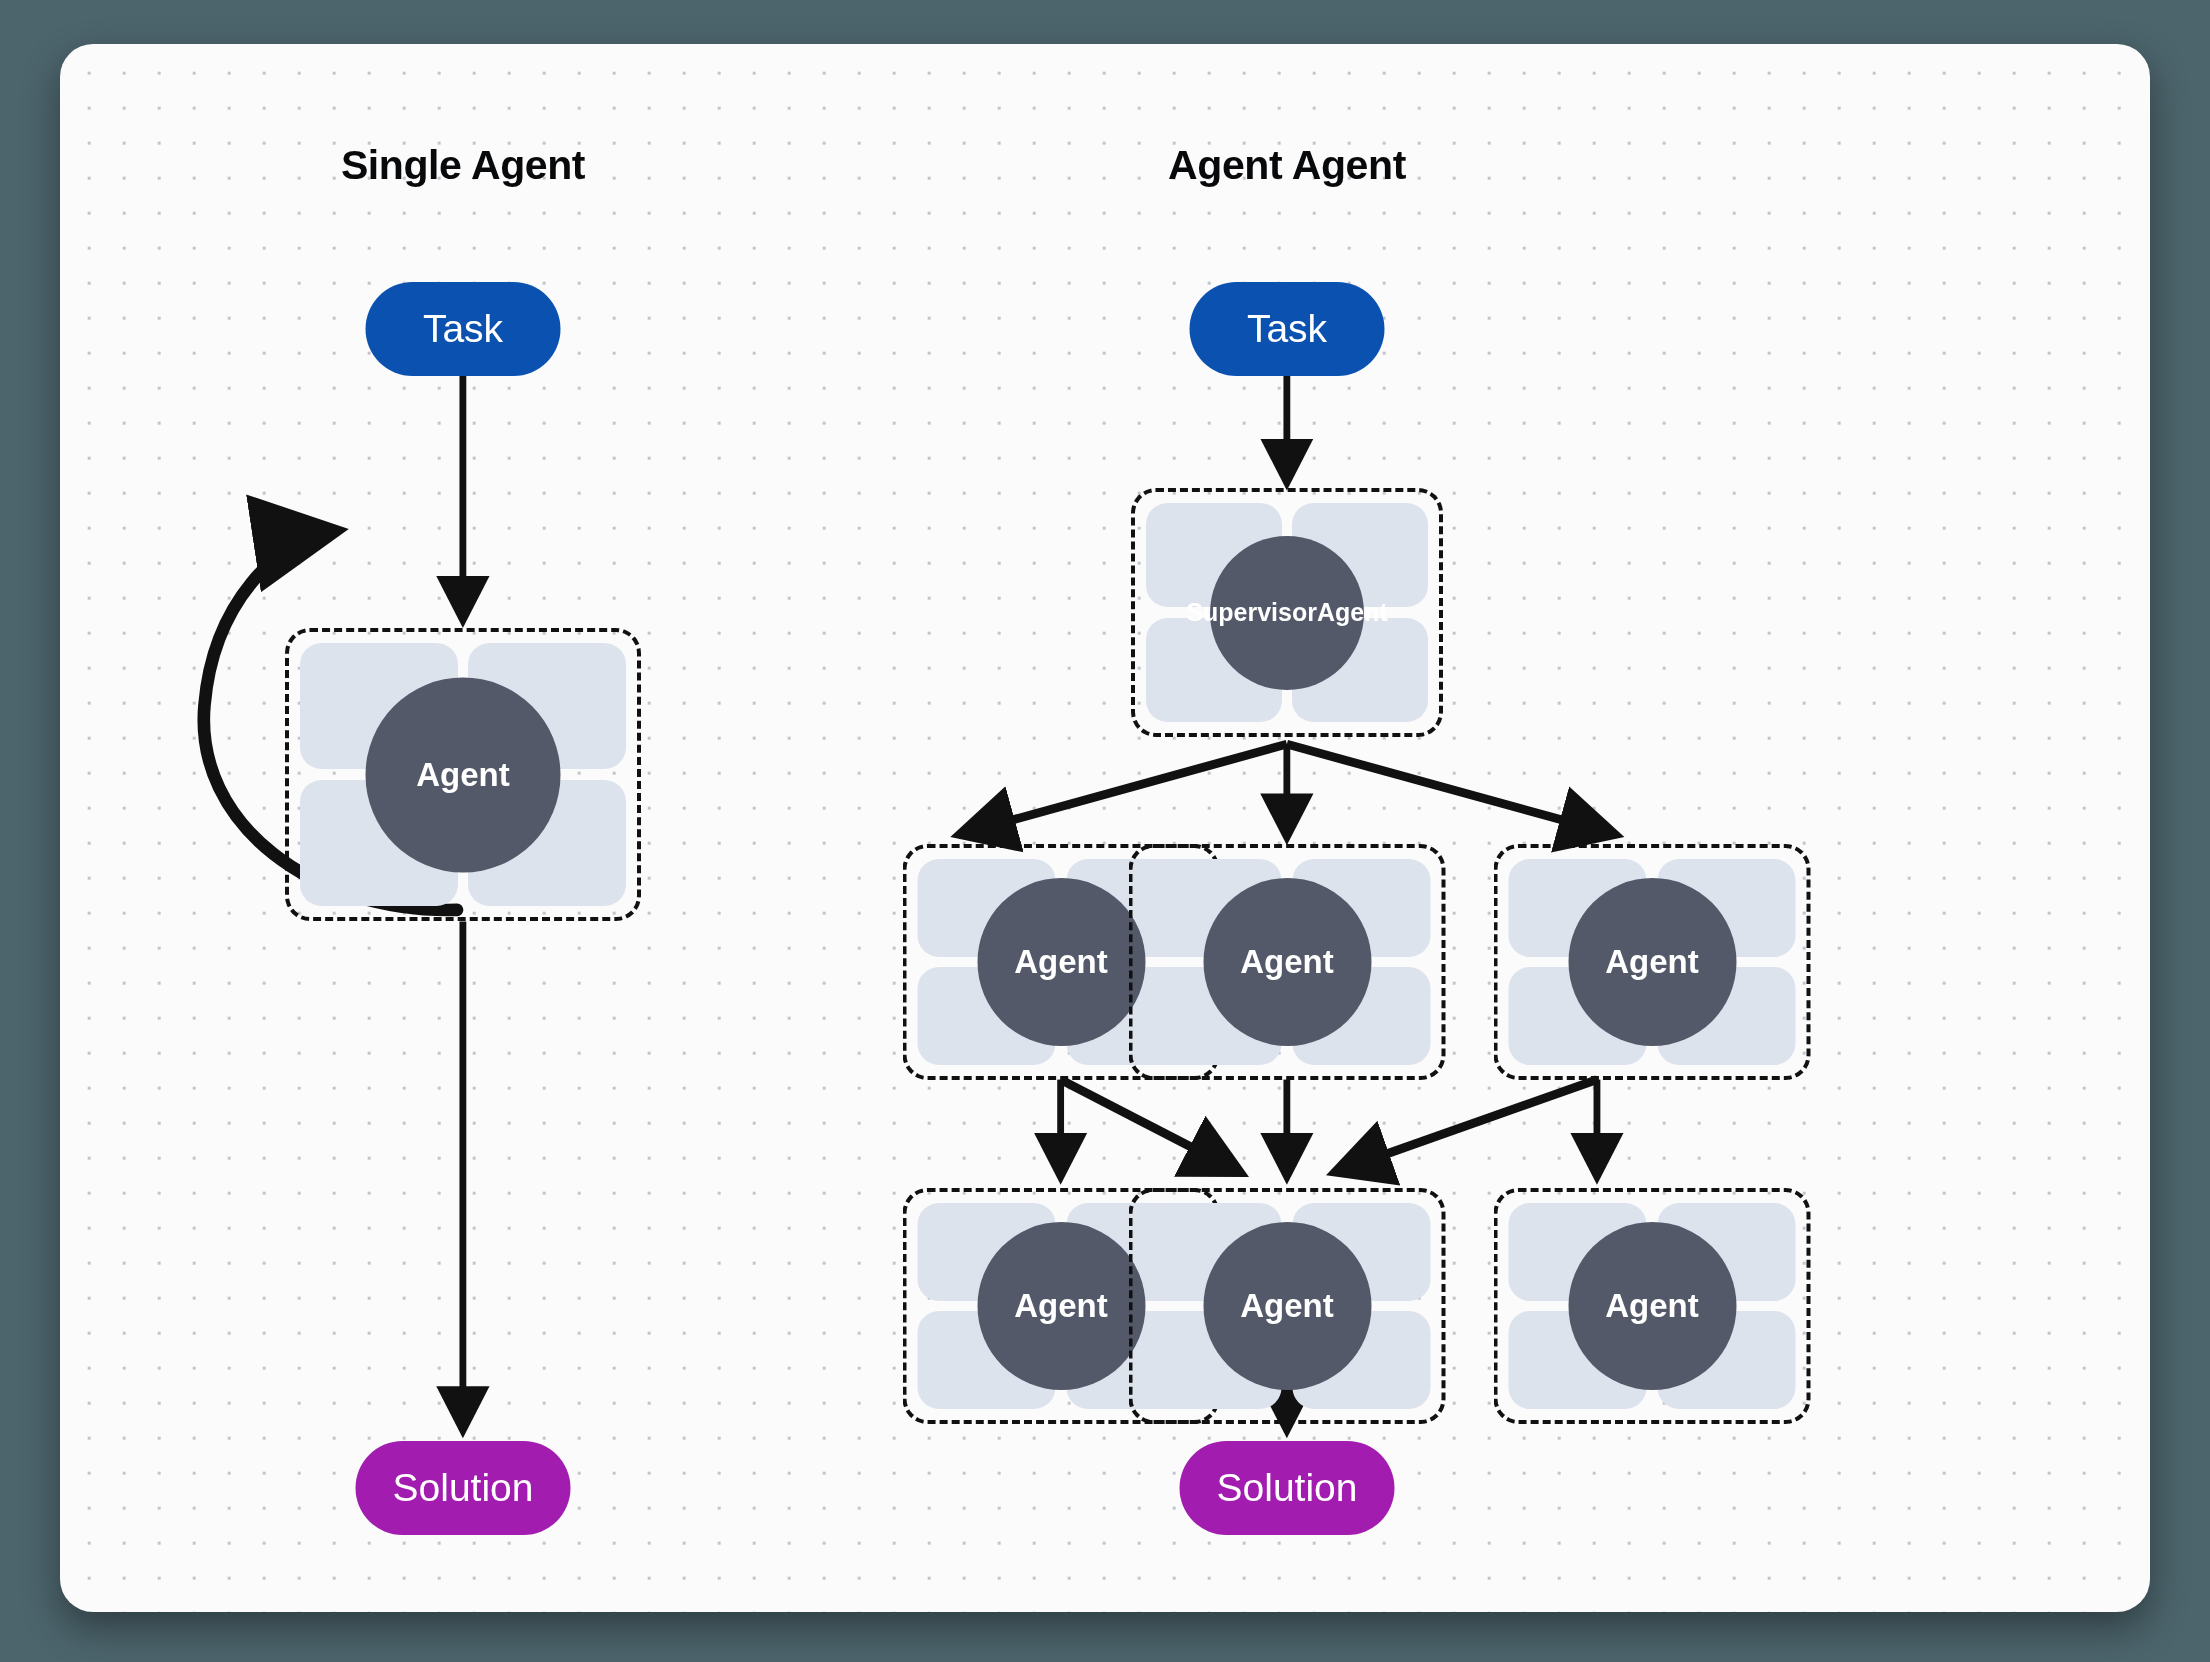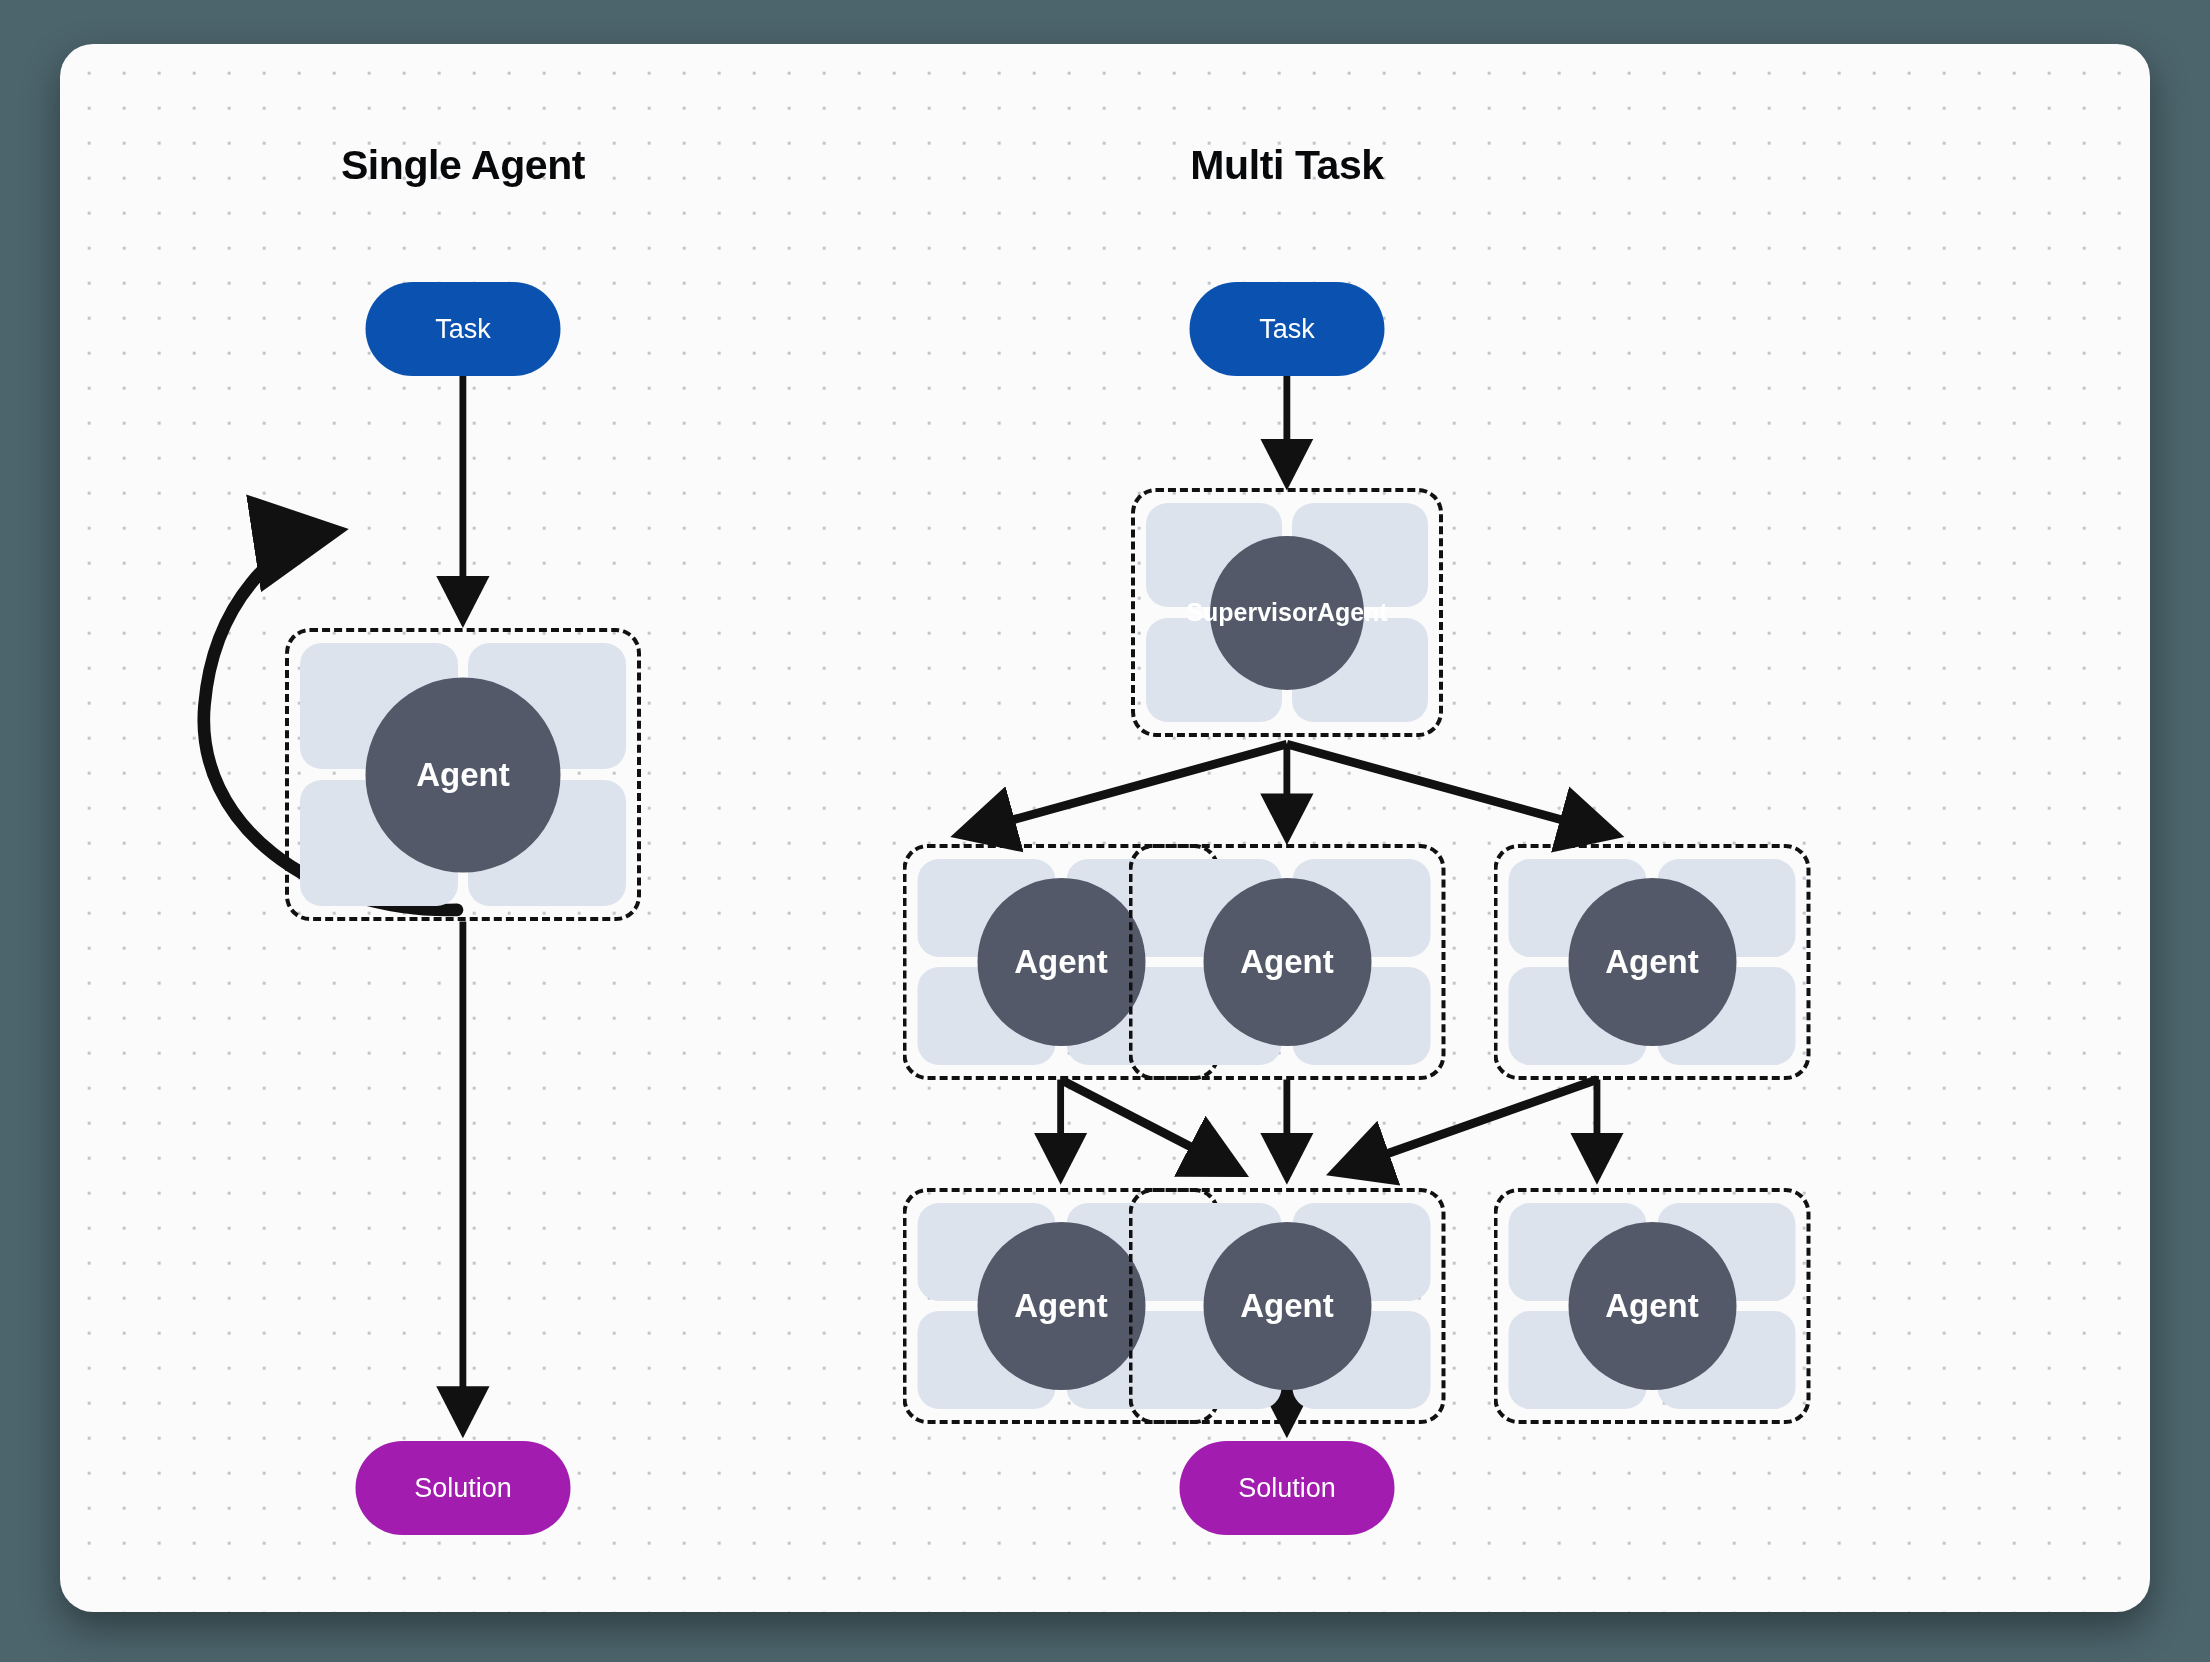--- a/index.html
+++ b/index.html
@@ -58,21 +58,21 @@
     transform: translateX(-50%);
   }
 
   
   .pill {
     position: absolute;
     display: flex;
     align-items: center;
     justify-content: center;
     color: #ffffff;
-    font-size: 27px;
+    font-size: 39px;
     font-weight: 400;
     border-radius: 974px;
     transform: translateX(-50%);
     white-space: nowrap;
   }
   .pill-task { background: #0b52b0; }
   .pill-solution { background: #a21caf; }
 
   
   .agent-box {
@@ -164,21 +164,21 @@
       </div>
       <div class="agent-circle lbl-1" style="width:195px; height:195px;">
         <span>Agent</span>
       </div>
     </div>
 
     <div class="pill pill-solution" style="left:403px; top:1397px; width:215px; height:94px;">
       <span>Solution</span>
     </div>
 
-    <div class="col-title" style="left:1227px; top:98px;">Multi Task</div>
+    <div class="col-title" style="left:1227px; top:98px;">Agent Agent</div>
 
     <div class="pill pill-task" style="left:1227px; top:238px; width:195px; height:94px;">
       <span>Task</span>
     </div>
 
     <div class="agent-box" style="left:1227px; top:444px; width:312px; height:249px;">
       <div class="tiles">
         <div class="tile"></div>
         <div class="tile"></div>
         <div class="tile"></div>

